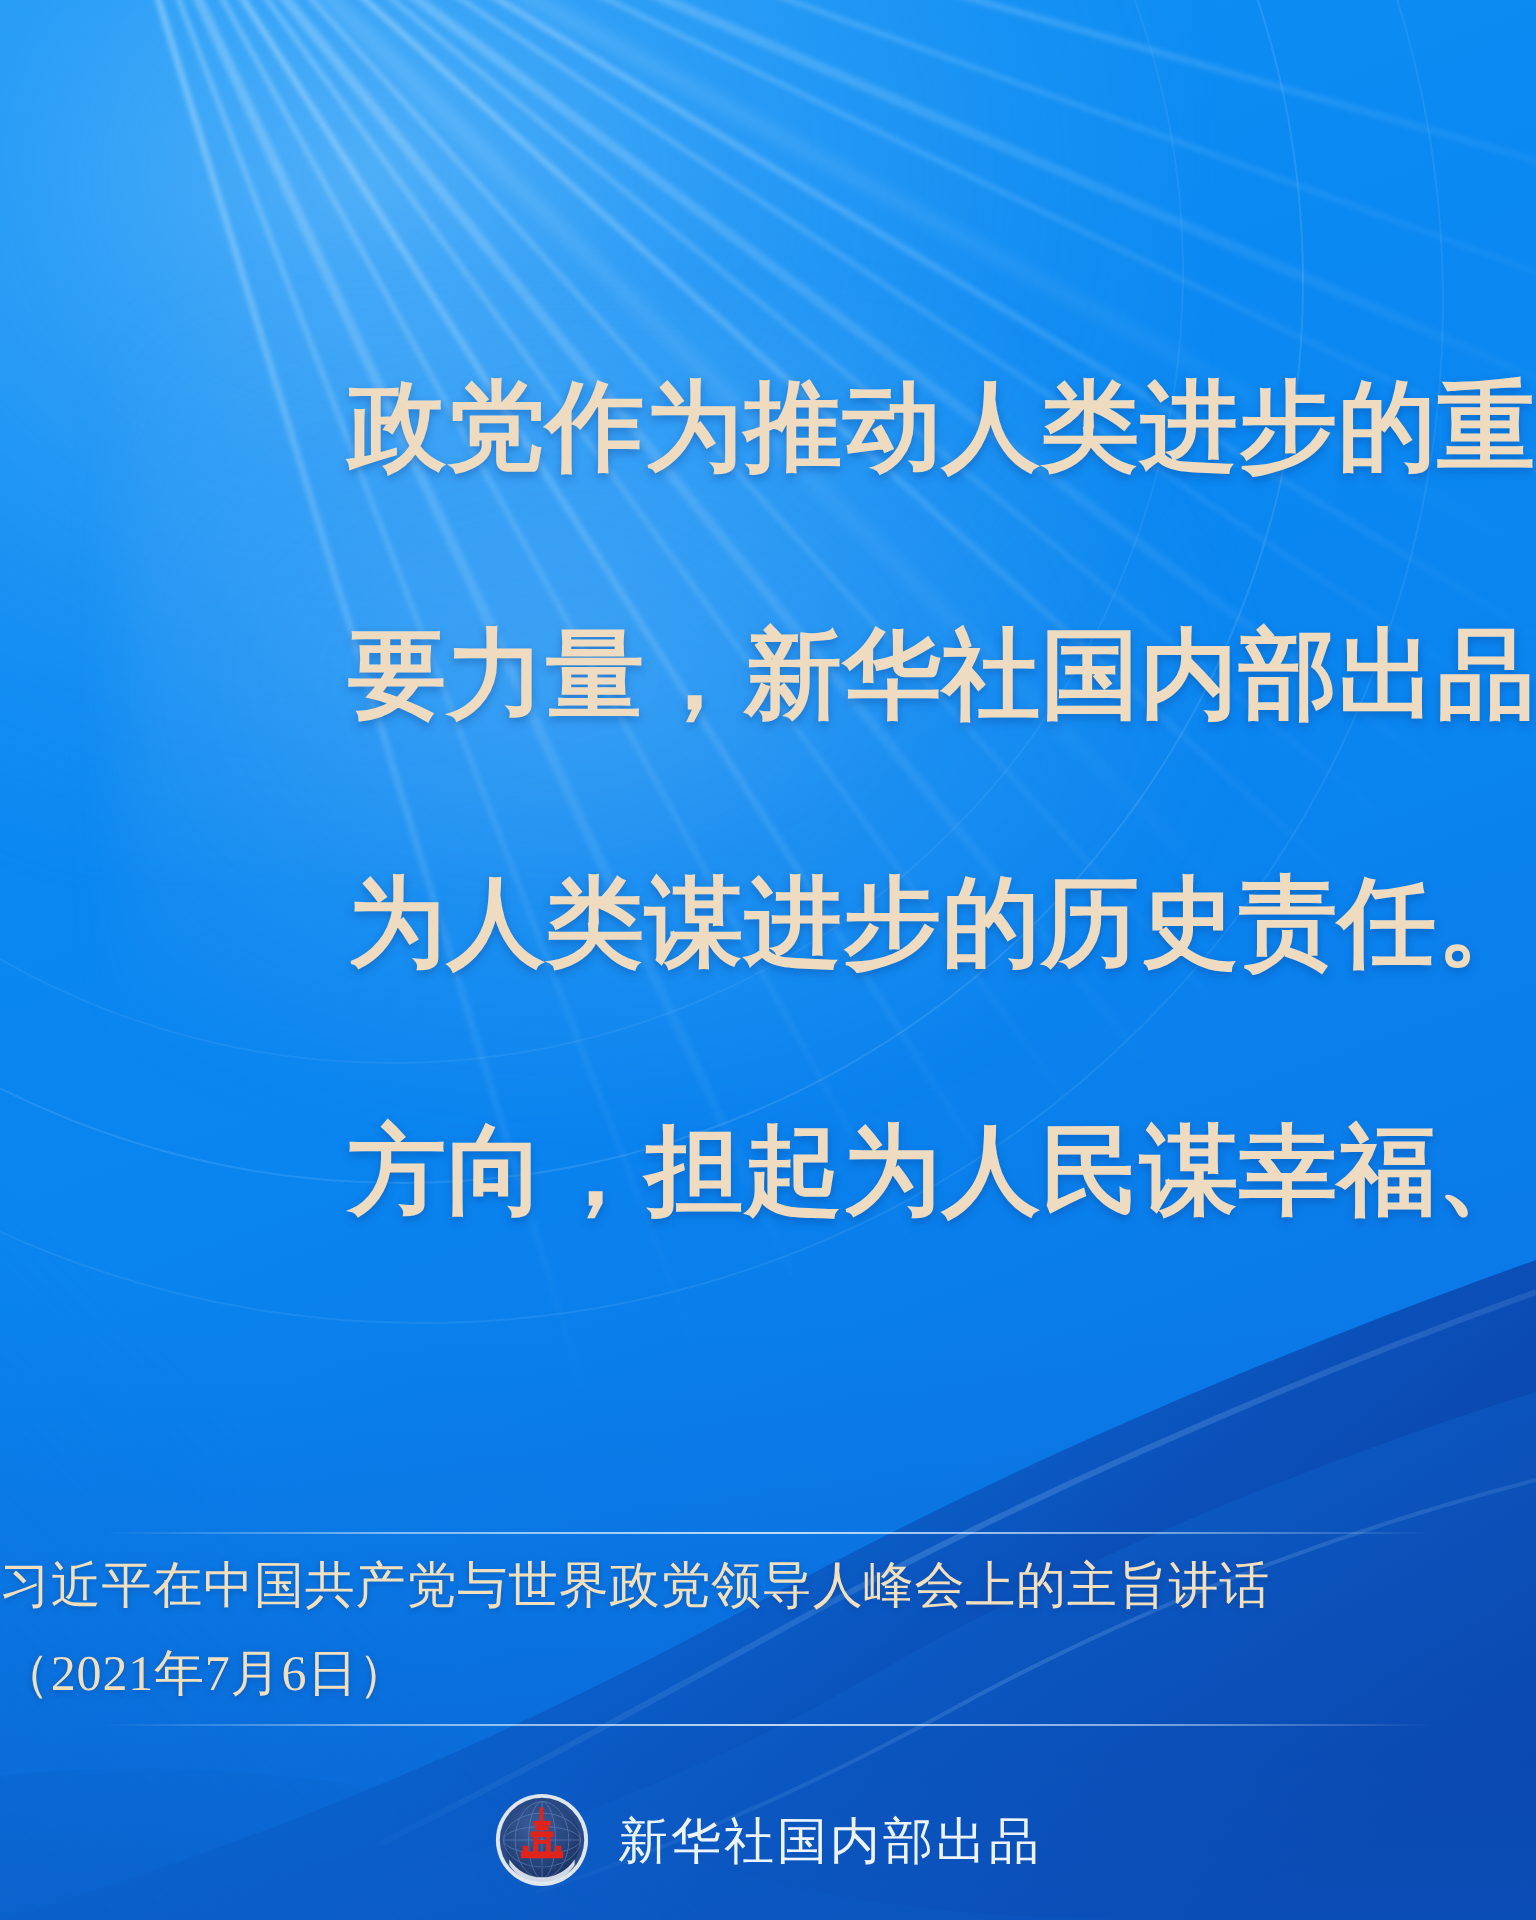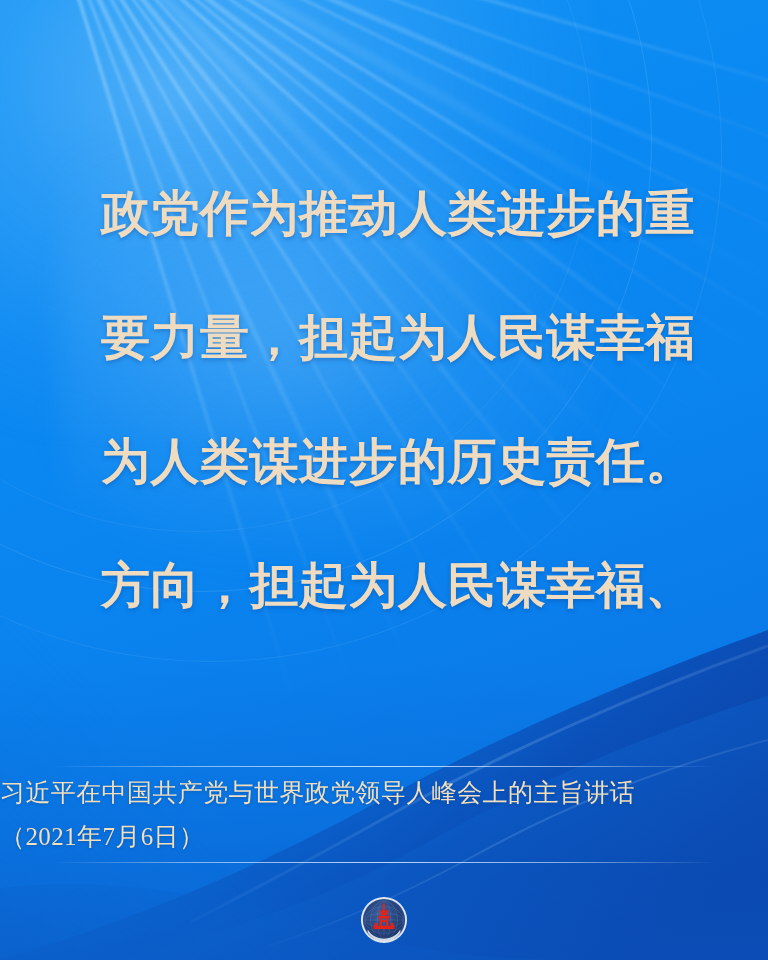--- a/index.html
+++ b/index.html
@@ -106,23 +106,22 @@
         rgba(10,86,194,0.34) 100%);
   }
 
   
   .content { position: relative; z-index: 5; width: 768px; height: 960px; }
 
   .quote {
     position: absolute;
     left: 0; right: 0;
     top: 152px;
-    text-align: center;
+    text-align: right;
     padding-left: 98px;
-    padding-right: 70px;
   }
   .quote-line {
     color: #efdcc0;
     font-size: 49px;
     font-weight: bold;
     line-height: 124px;
     letter-spacing: 0.5px;
     white-space: nowrap;
     text-shadow: 0 2px 4px rgba(6,60,140,0.34);
   }
@@ -251,21 +250,21 @@
     </div>
 
     <div class="diag-bl"></div>
     <div class="bottom-shade"></div>
   </div>
 
   <div class="content">
 
     <div class="quote">
       <div class="quote-line">政党作为推动人类进步的重</div>
-      <div class="quote-line">要力量，担起为人民谋幸福</div>
+      <div class="quote-line">要力量，新华社国内部出品</div>
       <div class="quote-line">为人类谋进步的历史责任。</div>
       <div class="quote-line">方向，担起为人民谋幸福、</div>
     </div>
 
     <div class="divider top"></div>
 
     <div class="attribution">习近平在中国共产党与世界政党领导人峰会上的主旨讲话</div>
     <div class="date-line">（2021年7月6日）</div>
 
     <div class="divider bottom"></div>
@@ -303,16 +302,17 @@
             <rect x="46" y="50" width="8" height="4"></rect>
             <rect x="28" y="62" width="44" height="7"></rect>
             <rect x="30" y="56" width="6" height="8"></rect>
             <rect x="64" y="56" width="6" height="8"></rect>
           </g>
 
           <path d="M16,70 A40,40 0 0,0 84,70 L84,76 A40,40 0 0,1 16,76 Z" fill="#e8edf4" opacity="0.88"></path>
           <text x="50" y="80.5" font-size="7.2" text-anchor="middle" fill="#2a4a86" font-family="Liberation Sans, sans-serif" letter-spacing="0.6">XINHUA</text>
         </svg>
       </span>
+      <span class="footer-text">新华社国内部出品</span>
     </div>
 
   </div>
 </div>
 
 </body></html>

